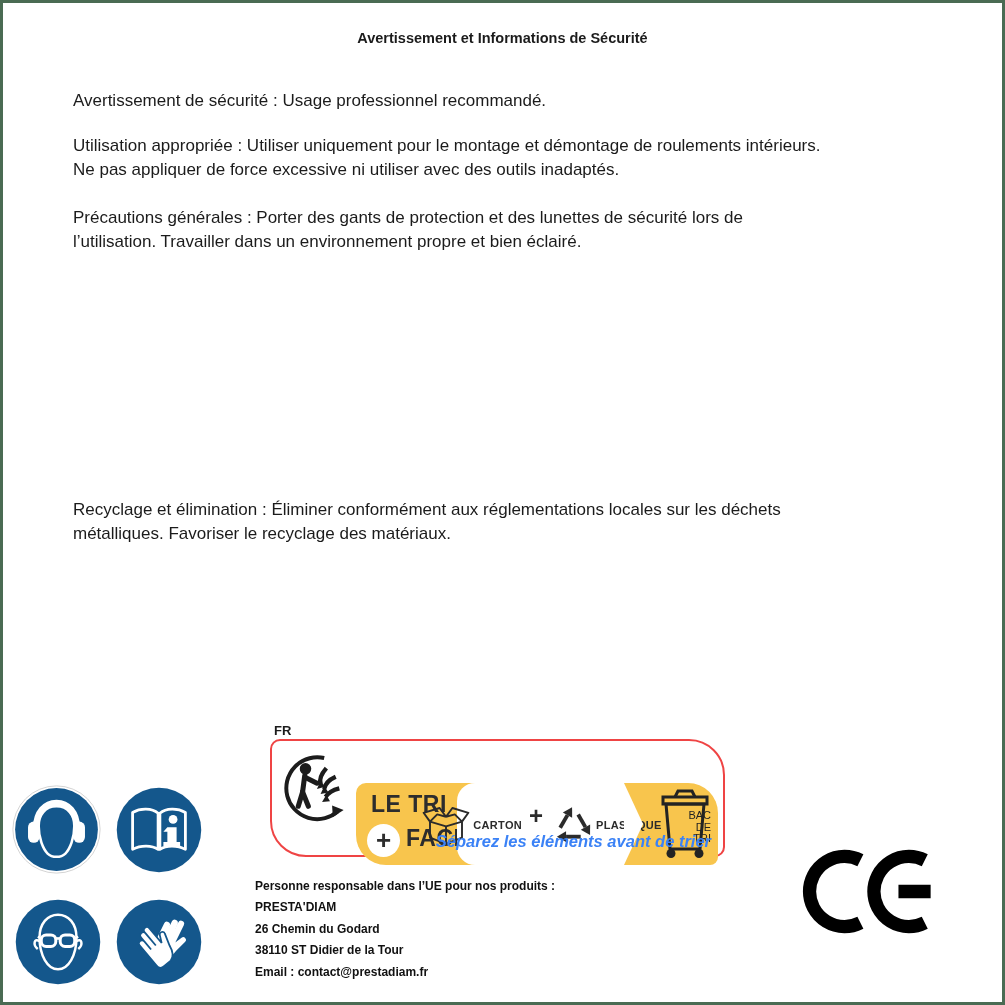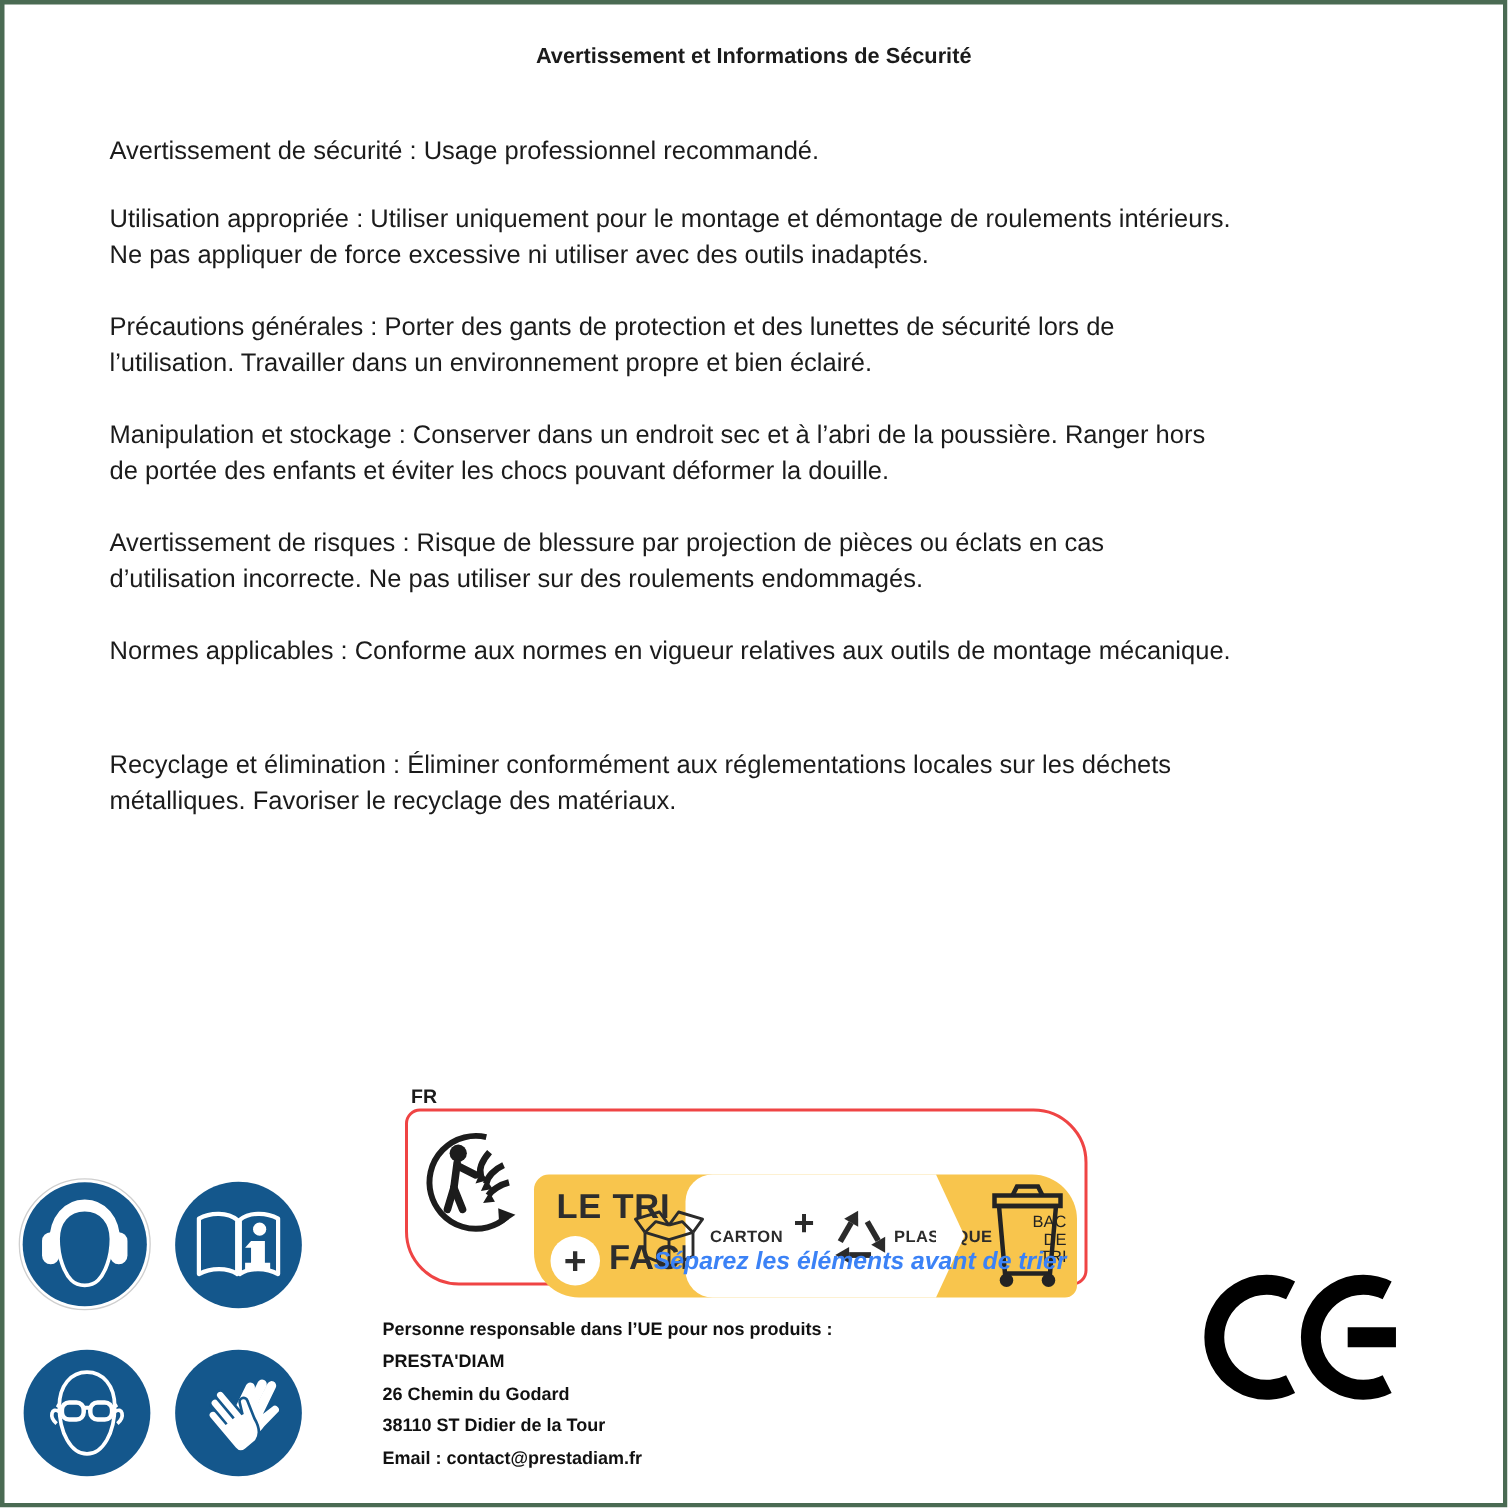--- a/index.html
+++ b/index.html
@@ -85,25 +85,20 @@
 
 <div class="page">
 
   <h1 class="title">Avertissement et Informations de Sécurité</h1>
 
   <p class="para p1">Avertissement de sécurité : Usage professionnel recommandé.</p>
   <p class="para p2">Utilisation appropriée : Utiliser uniquement pour le montage et démontage de roulements intérieurs.
 Ne pas appliquer de force excessive ni utiliser avec des outils inadaptés.</p>
   <p class="para p3">Précautions générales : Porter des gants de protection et des lunettes de sécurité lors de
 l’utilisation. Travailler dans un environnement propre et bien éclairé.</p>
-  <p class="para p4">Manipulation et stockage : Conserver dans un endroit sec et à l’abri de la poussière. Ranger hors
-de portée des enfants et éviter les chocs pouvant déformer la douille.</p>
-  <p class="para p5">Avertissement de risques : Risque de blessure par projection de pièces ou éclats en cas
-d’utilisation incorrecte. Ne pas utiliser sur des roulements endommagés.</p>
-  <p class="para p6">Normes applicables : Conforme aux normes en vigueur relatives aux outils de montage mécanique.</p>
   <p class="para p7">Recyclage et élimination : Éliminer conformément aux réglementations locales sur les déchets
 métalliques. Favoriser le recyclage des matériaux.</p>
 
   <div class="micon i1">
     <svg viewBox="0 0 100 100">
       <circle cx="50" cy="50" r="49" fill="#fff" stroke="#cfcfcf" stroke-width="1"></circle>
       <circle class="bg" cx="50" cy="50" r="46.5"></circle>
       <path d="M50 24 C 37 24 30 34 30 46 C 30 60 35 72 40 77 C 45 82 55 82 60 77 C 65 72 70 60 70 46 C 70 34 63 24 50 24 Z" fill="none" stroke="#fff" stroke-width="2.8"></path>
       <path d="M27 48 C 27 31 37 20 50 20 C 63 20 73 31 73 48" fill="none" stroke="#fff" stroke-width="7"></path>
       <rect x="18" y="41" width="13" height="24" rx="6.5" fill="#fff"></rect>

